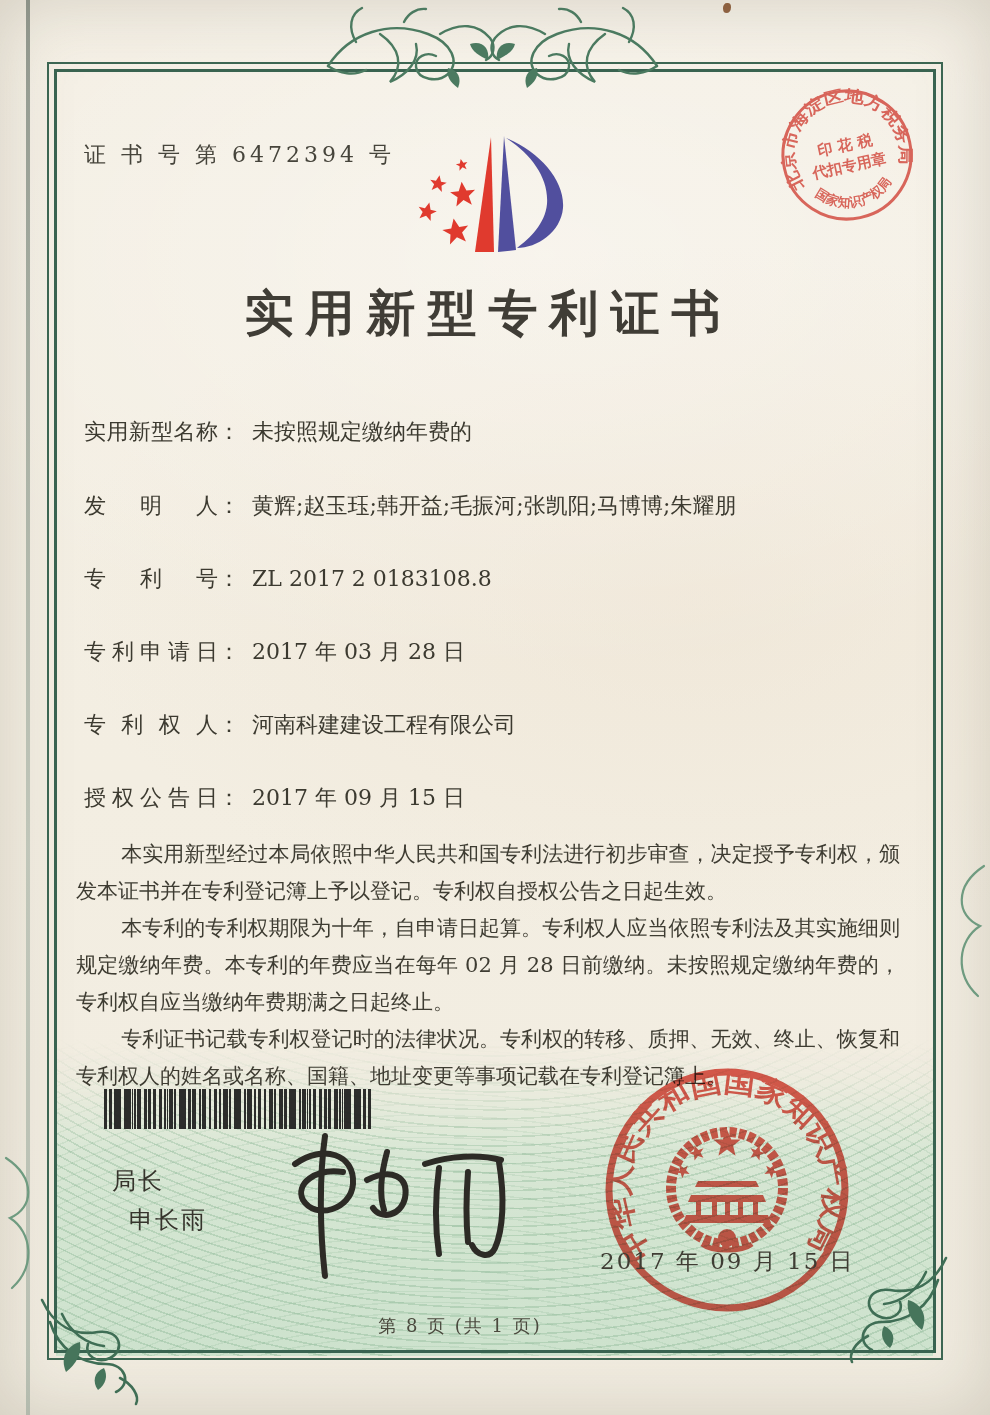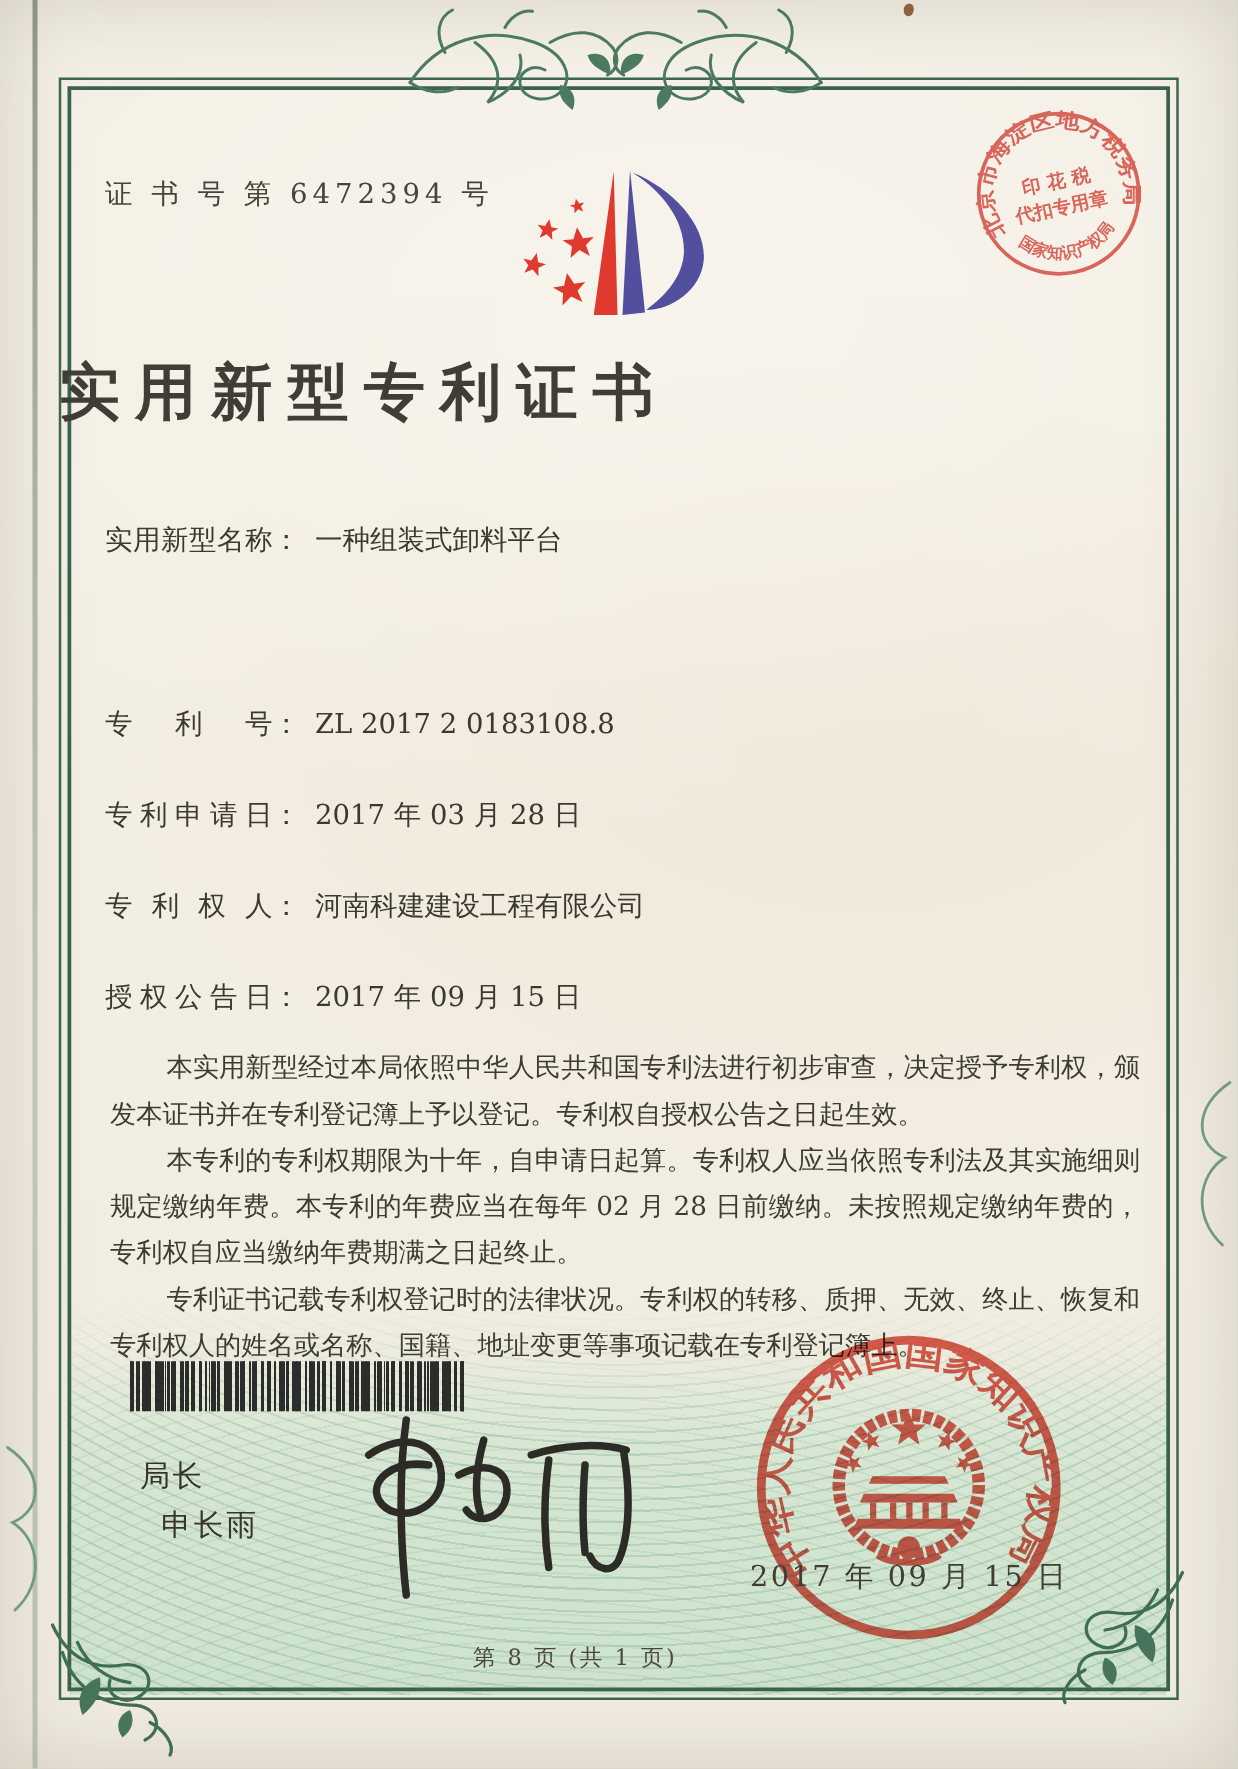--- a/index.html
+++ b/index.html
@@ -32,29 +32,29 @@
   
   .frame-outer{position:absolute;left:47px;top:62px;right:47px;bottom:55px;border:2px solid #3c6652;z-index:3;}
   .frame-inner{position:absolute;left:54px;top:69px;right:54px;bottom:62px;border:3px solid #396350;z-index:3;}
 
   .ornament{position:absolute;z-index:4;}
 
   .cert-no{position:absolute;left:84px;top:140px;z-index:5;font-size:22px;letter-spacing:4px;color:#46443b;}
 
   .logo{position:absolute;left:405px;top:126px;z-index:5;}
 
-  .title{position:absolute;left:47px;right:60px;top:281px;z-index:5;
+  .title{position:absolute;left:47px;right:60px;top:281px;z-index:5;text-align:center;
     font-size:49px;font-weight:bold;letter-spacing:12px;color:#403d36;}
 
   .row{position:absolute;left:84px;z-index:5;font-size:22px;white-space:nowrap;color:#3c3a30;}
   .f-label{display:inline-block;width:134px;text-align:justify;text-align-last:justify;vertical-align:bottom;}
   .f-colon{margin-right:12px;}
   .r0{top:417px;} .r1{top:491px;} .r2{top:564px;} .r3{top:637px;} .r4{top:710px;} .r5{top:783px;}
 
-  .body-text{position:absolute;left:88px;top:836px;width:824px;z-index:5;
+  .body-text{position:absolute;left:76px;top:836px;width:824px;z-index:5;
     font-size:21px;line-height:37px;text-align:justify;color:#3e3c32;}
   .body-text p{margin:0;text-indent:2.15em;}
 
   .barcode{position:absolute;left:104px;top:1089px;width:268px;height:40px;z-index:5;opacity:.92;
     background:
       repeating-linear-gradient(90deg,#1d1d1d 0 2px,transparent 2px 5px),
       repeating-linear-gradient(90deg,#1d1d1d 0 1px,transparent 1px 7px),
       repeating-linear-gradient(90deg,#1d1d1d 0 3px,transparent 3px 11px);}
 
   .signer-title{position:absolute;left:112px;top:1165px;z-index:5;font-size:24px;letter-spacing:2px;color:#36342c;}
@@ -141,21 +141,24 @@
     </g>
     <g fill="#514f9e">
       <path d="M99,10 L111,124 L93,126 Z"></path>
       <path d="M101,12 C135,26 160,55 158,82 C156,106 132,122 112,122 C125,112 140,98 142,78 C144,52 126,28 101,12 Z"></path>
     </g>
   </svg>
 
   <div class="title">实用新型专利证书</div>
 
   <div class="row r0">
-    <span class="f-label">实用新型名称</span><span class="f-colon">：</span><span>一种组装式卸料平台</span>
+    <span class="f-label">实用新型名称</span><span class="f-colon">：</span><span>未按照规定缴纳年费的</span>
+  </div>
+  <div class="row r1">
+    <span class="f-label">发明人</span><span class="f-colon">：</span><span>黄辉;赵玉珏;韩开益;毛振河;张凯阳;马博博;朱耀朋</span>
   </div>
   <div class="row r2">
     <span class="f-label">专利号</span><span class="f-colon">：</span><span>ZL 2017 2 0183108.8</span>
   </div>
   <div class="row r3">
     <span class="f-label">专利申请日</span><span class="f-colon">：</span><span>2017 年 03 月 28 日</span>
   </div>
   <div class="row r4">
     <span class="f-label">专利权人</span><span class="f-colon">：</span><span>河南科建建设工程有限公司</span>
   </div>

